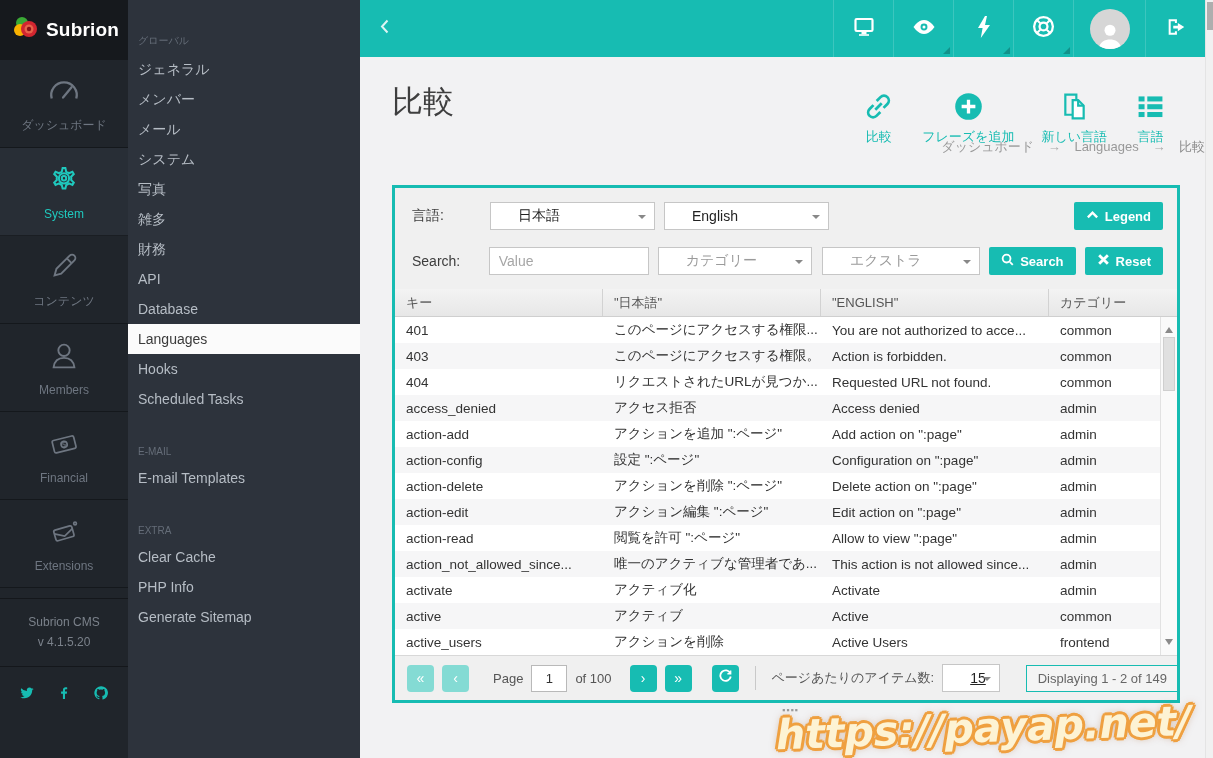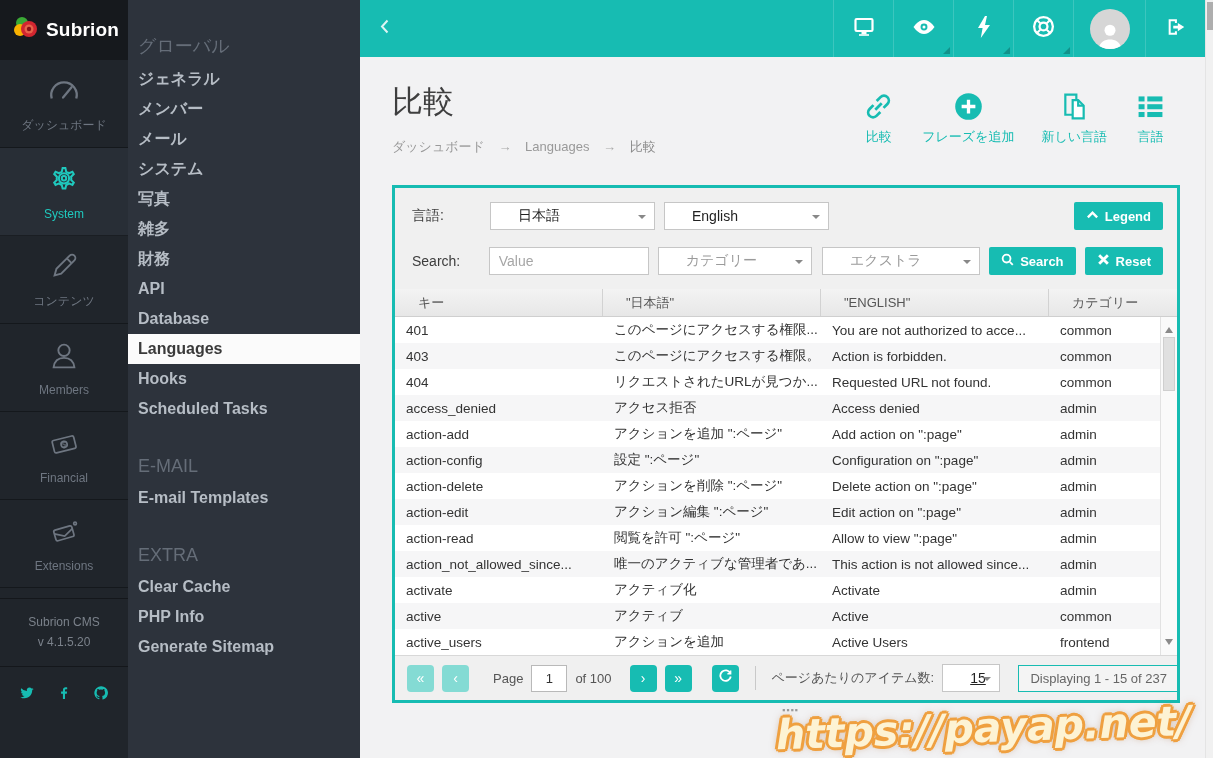--- a/index.html
+++ b/index.html
@@ -19,42 +19,42 @@
     color:#6e7681;font-size:12px;border-bottom:1px solid rgba(0,0,0,.35);cursor:pointer;gap:7px;}
   .rail-item svg{width:34px;height:34px;}
   .rail-item.active{background:#282e36;color:#1fc9be;}
   .version{margin-top:10px;padding:13px 0;text-align:center;color:#7b828b;font-size:12px;line-height:1.7;
     border-top:1px solid #14171b;border-bottom:1px solid #14171b;}
   .social{display:flex;justify-content:center;gap:21px;padding:18px 0;color:var(--accent);}
   .social svg{width:16px;height:16px;cursor:pointer;}
 
   
   .submenu{position:absolute;left:112px;top:0;width:248px;height:758px;background:var(--submenu-bg);padding-top:28px;z-index:4;}
-  .sec-header{padding:6px 26px;font-size:18px;color:#656d78;margin-top:26px;}
+  .sec-header{padding:6px 26px;font-size:10px;color:#656d78;margin-top:26px;}
   .sec-header.first{margin-top:0;}
-  .sub-item{padding:6px 26px;font-size:16px;color:#b6bdc5;cursor:pointer;line-height:18px;font-weight:bold;}
+  .sub-item{padding:6px 26px;font-size:14px;color:#b6bdc5;cursor:pointer;line-height:18px;}
   .sub-item.active{background:#fbfbfb;color:#3a3a3a;}
 
   
   .topbar{position:absolute;left:360px;top:0;width:845px;height:57px;background:var(--accent);z-index:6;}
   .collapse{position:absolute;left:20px;top:0;height:57px;display:flex;align-items:center;color:rgba(255,255,255,.85);
     font-size:17px;cursor:pointer;}
   .tb-icons{position:absolute;right:0;top:0;height:57px;display:flex;}
   .tb-cell{width:60px;height:57px;display:flex;align-items:center;justify-content:center;
     border-left:1px solid rgba(255,255,255,.16);position:relative;cursor:pointer;}
   .tb-cell.wide{width:72px;}
   .dd-mark{position:absolute;right:3px;bottom:3px;width:0;height:0;border-left:7px solid transparent;
     border-bottom:7px solid rgba(0,0,0,.22);}
   .avatar{width:40px;height:40px;border-radius:50%;background:#d6d6d6;display:flex;align-items:flex-end;justify-content:center;overflow:hidden;}
 
   
   .main{position:absolute;left:360px;top:57px;width:845px;height:701px;background:var(--main-bg);}
   .page-head{padding:24px 0 0 32px;}
   .page-title{font-size:31px;color:#3f3f3f;font-weight:400;}
-  .breadcrumb{margin-top:15px;font-size:13px;color:#999;}
+  .breadcrumb{margin-top:15px;font-size:13px;color:#999;text-align:right;}
   .breadcrumb .arrow{margin:0 10px;color:#aaa;}
   .crumb{cursor:pointer;}
   .crumb.current{color:#8a8a8a;cursor:default;}
 
   .actions{position:absolute;top:33px;right:38px;display:flex;gap:27px;}
   .action{display:flex;flex-direction:column;align-items:center;gap:5px;color:var(--accent);font-size:13px;cursor:pointer;}
   .action svg{width:33px;height:33px;display:block;}
 
   
   .panel{position:absolute;left:32px;top:128px;width:788px;height:518px;border:3px solid var(--accent);
@@ -74,21 +74,21 @@
     font-family:"Liberation Sans","DejaVu Sans",sans-serif;}
   .tin::placeholder{color:#a6a6a6;}
   .btn{height:28px;border:none;border-radius:2px;background:var(--accent);color:#fff;font-size:13px;font-weight:bold;
     display:inline-flex;align-items:center;gap:6px;padding:0 12px;cursor:pointer;font-family:"Liberation Sans","DejaVu Sans",sans-serif;}
   .btn svg{width:13px;height:13px;}
   .legend-btn{margin-left:auto;}
   .reset-btn{margin-left:9px;}
 
   .thead{display:flex;height:28px;background:linear-gradient(#f3f3f3,#e7e7e7);border-bottom:1px solid #cfcfcf;
     font-size:13px;color:#555;}
-  .thcell{display:flex;align-items:center;padding:0 23px;border-right:1px solid #d2d2d2;overflow:hidden;white-space:nowrap;cursor:pointer;text-align:center;}
+  .thcell{display:flex;align-items:center;padding:0 11px;border-right:1px solid #d2d2d2;overflow:hidden;white-space:nowrap;cursor:pointer;text-align:center;}
   .thcell:last-child{border-right:none;flex:1;}
   .c0{width:208px;} .c1{width:218px;} .c2{width:228px;}
 
   .tbody{position:relative;height:338px;background:#fff;}
   .trow{display:flex;height:26px;align-items:center;font-size:13.5px;color:#333;margin-right:17px;cursor:pointer;}
   .trow:nth-child(even){background:#f6f6f7;}
   .tcell{padding:0 11px;white-space:nowrap;overflow:hidden;}
   .tcell.c3{flex:1;}
 
   .vscroll{position:absolute;right:0;top:0;bottom:0;width:17px;background:#fafafa;border-left:1px solid #e2e2e2;}
@@ -504,21 +504,21 @@
             <div class="tcell c3">admin</div>
           </div>
           <div class="trow">
             <div class="tcell c0">active</div>
             <div class="tcell c1">アクティブ</div>
             <div class="tcell c2">Active</div>
             <div class="tcell c3">common</div>
           </div>
           <div class="trow">
             <div class="tcell c0">active_users</div>
-            <div class="tcell c1">アクションを追加</div>
+            <div class="tcell c1">アクションを削除</div>
             <div class="tcell c2">Active Users</div>
             <div class="tcell c3">frontend</div>
           </div>
         </div>
       <div class="vscroll">
         <span class="sb-arrow sb-up"></span>
         <span class="sb-thumb"></span>
         <span class="sb-arrow sb-down"></span>
       </div>
     </div>
@@ -538,21 +538,21 @@
               <path d="M17 2v4.5h-4.5" fill="#fff" stroke-width="1.6"></path>
             </svg>
         </span>
       </span>
       <span class="tb-sep"></span>
       <span>ページあたりのアイテム数:</span>
       <div class="sel items-sel">
         <span>15</span>
         <span class="caret"></span>
       </div>
-      <div class="displaying">Displaying 1 - 15 of 237</div>
+      <div class="displaying">Displaying 1 - 2 of 149</div>
     </div>
   </div>
 
   <div class="dots-handle">▪▪▪▪</div>
 </div>
 
 <div class="watermark">https://payap.net/</div>
 
 <div class="browser-scroll">
   <span class="browser-thumb"></span>

